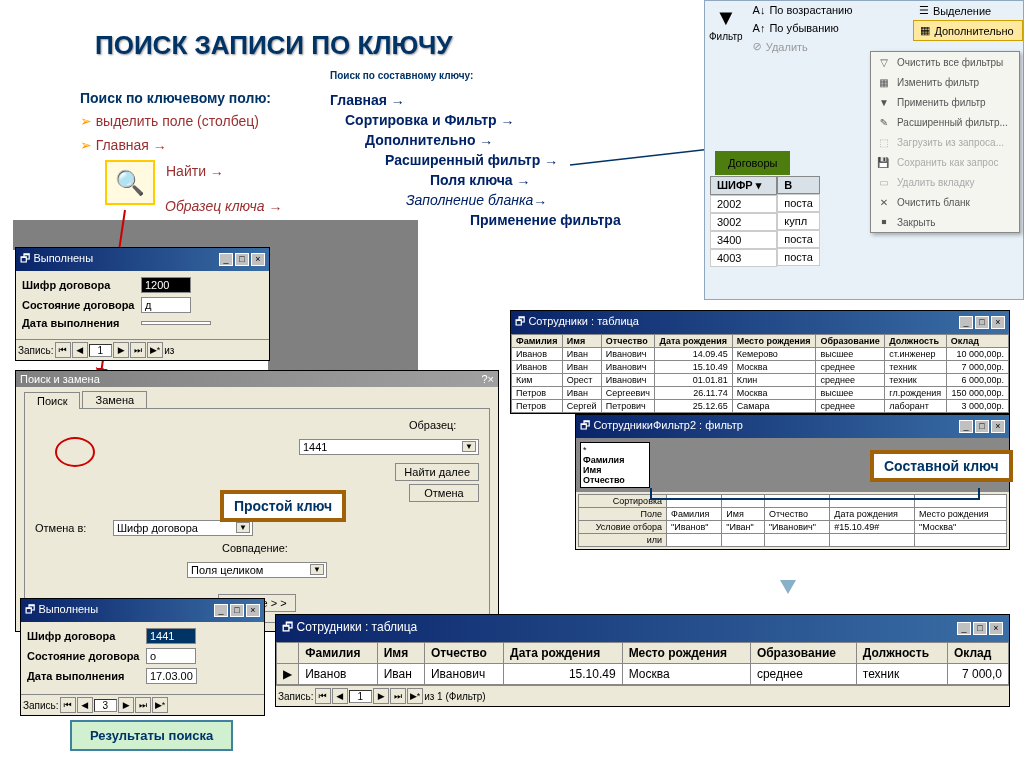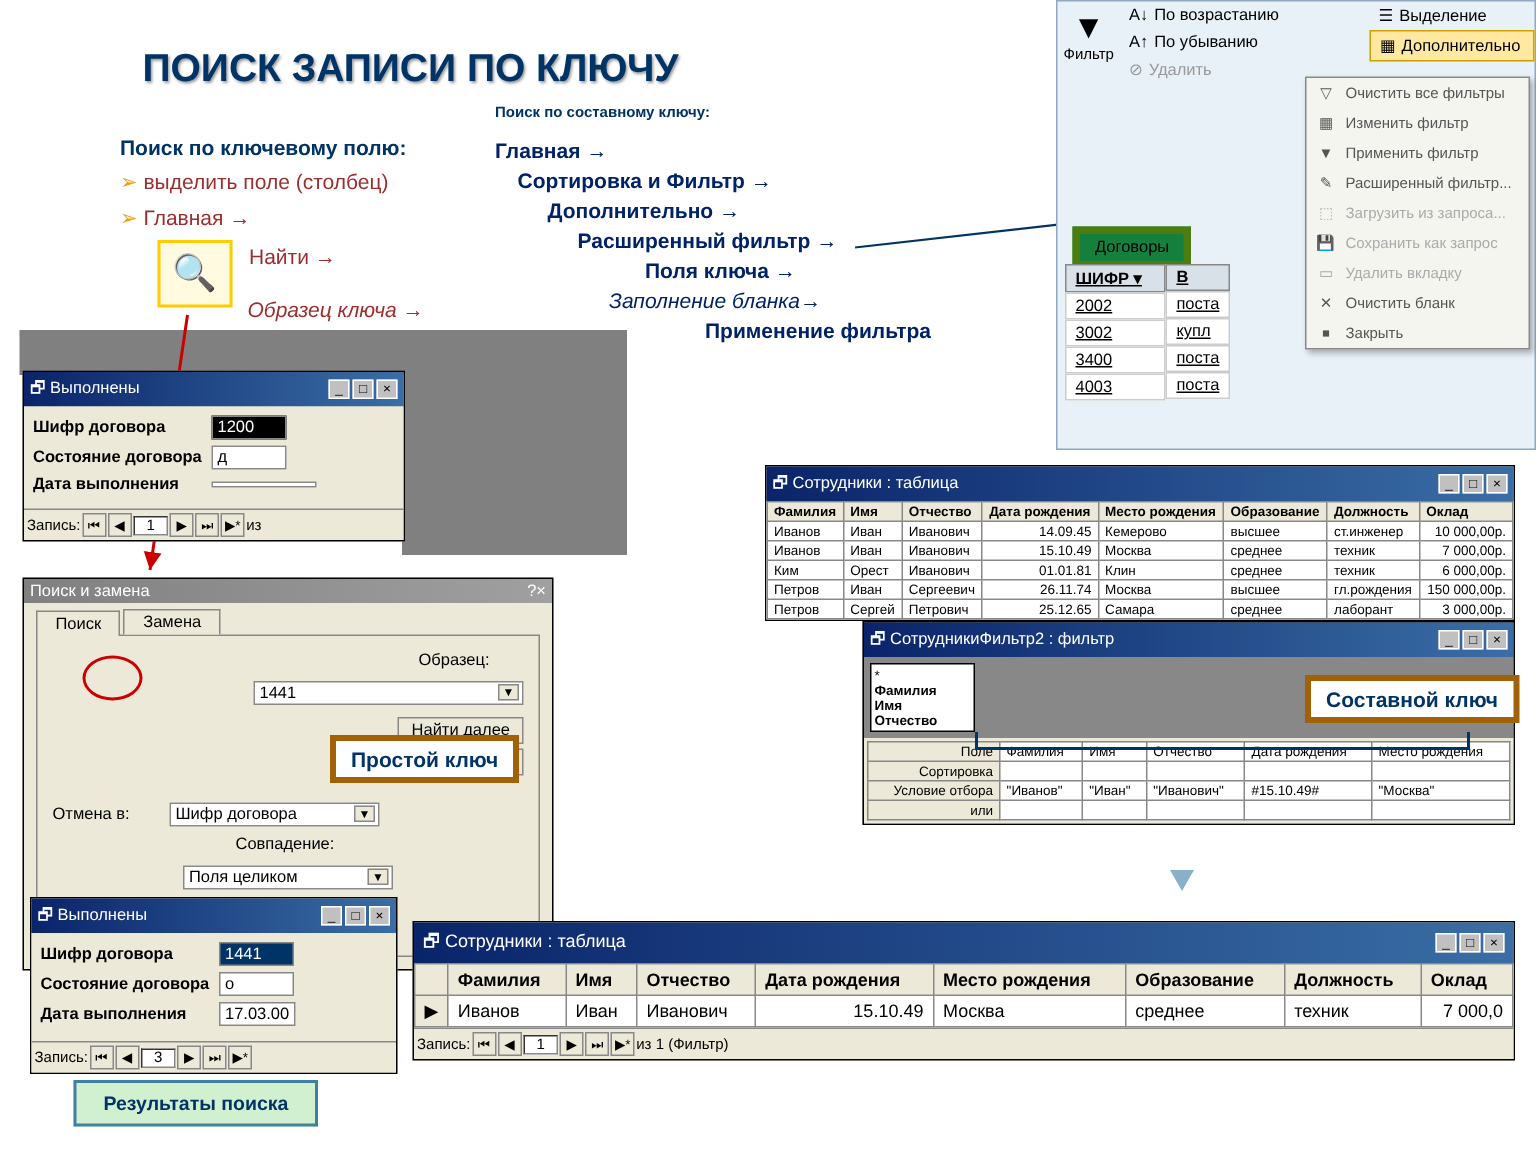--- a/index.html
+++ b/index.html
@@ -19,22 +19,22 @@
   .nav-step-i { font-style: italic; font-weight: normal; }
   
   .binoc-icon { position: absolute; top: 160px; left: 105px; width: 50px; height: 45px; border: 2px solid #FFCC00; background: #FFFAE0; display: flex; align-items: center; justify-content: center; font-size: 24px; }
   
   
   .ribbon { position: absolute; top: 0; right: 0; width: 320px; height: 300px; background: #E8F0F8; border: 1px solid #8FA8C0; }
   .ribbon-btn { display: flex; align-items: center; gap: 4px; padding: 3px 6px; font-size: 11px; cursor: pointer; }
   .dropdown-menu { position: absolute; top: 50px; left: 165px; width: 150px; background: #F5F5F0; border: 1px solid #888; box-shadow: 2px 2px 4px rgba(0,0,0,0.3); }
   .menu-item { display: flex; align-items: center; gap: 6px; padding: 3px 6px; font-size: 10px; cursor: pointer; color: #555; }
   .menu-item .mi-icon { width: 14px; height: 14px; display: inline-flex; align-items: center; justify-content: center; font-size: 10px; }
-  .ribbon-tab { position: absolute; top: 150px; left: 10px; background: #15803d; border: 5px solid #4d7c0f; padding: 3px 10px; font-size: 11px; }
-  .ribbon-cols { position: absolute; top: 175px; left: 5px; display: flex; text-decoration: underline; }
+  .ribbon-tab { position: absolute; top: 150px; left: 10px; background: #4d7c0f; border: 3px solid #4d7c0f; padding: 3px 10px; font-size: 11px; }
+  .ribbon-cols { position: absolute; top: 175px; left: 5px; display: flex; }
   .ribbon-col { background: #D8E0E8; border: 1px solid #888; padding: 2px 15px 2px 6px; font-size: 11px; font-weight: bold; }
   .ribbon-cell { background: #FFF; border: 1px solid #ccc; padding: 2px 6px; font-size: 11px; }
   
   
   .win { position: absolute; border: 1px solid #000; background: #ECE9D8; }
   .titlebar { background: linear-gradient(to right, #0A246A, #3A6EA5); color: #fff; display: flex; justify-content: space-between; align-items: center; padding: 2px 4px; font-size: 11px; }
   .titlebar .btns { display: flex; gap: 2px; }
   .titlebar .tb { width: 14px; height: 13px; background: #C0C0C0; border: 1px solid #fff; font-size: 9px; line-height: 11px; text-align: center; color: #000; }
   .titlebar-gray { background: linear-gradient(to right, #808080, #A0A0A0); color: #fff; display: flex; justify-content: space-between; align-items: center; padding: 2px 4px; font-size: 11px; }
   
@@ -236,21 +236,21 @@
     <button>▶</button>
       <button>⏭</button>
       <button>▶*</button>
     <span>из</span>
   </div>
 </div>
 
 <div style="position:absolute; top:220px; left:13px; width:405px; height:30px; background:#808080; z-index:-1;"></div>
 <div style="position:absolute; top:220px; left:268px; width:150px; height:150px; background:#808080; z-index:-1;"></div>
 
-<div class="win" style="top:385px; left:15px; width:354px;">
+<div class="win" style="top:370px; left:15px; width:484px;">
   <div class="titlebar-gray">
     <span>Поиск и замена</span>
     <span class="btns"><span class="tb">?</span><span class="tb">×</span></span>
   </div>
   <div class="tab-strip">
     <div class="tab active">Поиск</div>
     <div class="tab">Замена</div>
   </div>
   <div class="dlg-body">
     <div style="display:flex; align-items:flex-end; gap:8px; margin-bottom:3px;flex-direction:column;">
@@ -304,21 +304,21 @@
     <span>Запись:</span>
     <button>⏮</button>
       <button>◀</button>
     <span class="recnum">3</span>
     <button>▶</button>
       <button>⏭</button>
       <button>▶*</button>
   </div>
 </div>
 
-<div class="result-box" style="top:720px; left:49px;">Результаты поиска</div>
+<div class="result-box" style="top:720px; left:70px;">Результаты поиска</div>
 
 <div class="win" style="top:310px; left:510px; width:500px;">
   <div class="titlebar">
     <span>🗗 <span>Сотрудники : таблица</span></span>
     <span class="btns">
         <span class="tb">_</span>
         <span class="tb">□</span>
         <span class="tb">×</span>
       </span>
   </div>
@@ -402,34 +402,34 @@
       <div>*</div>
       <div style="font-weight:bold;">Фамилия</div>
       <div style="font-weight:bold;">Имя</div>
       <div style="font-weight:bold;">Отчество</div>
     </div>
   </div>
   <div style="background:#ECE9D8; padding:2px;">
     <table class="filter-grid" style="width:100%; border-collapse:collapse;">
       <tbody>
           <tr>
+            <th>Сортировка</th>
+            <td></td>
+            <td></td>
+            <td></td>
+            <td></td>
+            <td></td>
+          </tr>
+      <tr>
             <th>Поле</th>
             <td>Фамилия</td>
             <td>Имя</td>
             <td>Отчество</td>
             <td>Дата рождения</td>
             <td>Место рождения</td>
-          </tr>
-      <tr>
-            <th>Сортировка</th>
-            <td></td>
-            <td></td>
-            <td></td>
-            <td></td>
-            <td></td>
           </tr>
       <tr>
             <th>Условие отбора</th>
             <td>"Иванов"</td>
             <td>"Иван"</td>
             <td>"Иванович"</td>
             <td>#15.10.49#</td>
             <td>"Москва"</td>
           </tr>
       <tr>

